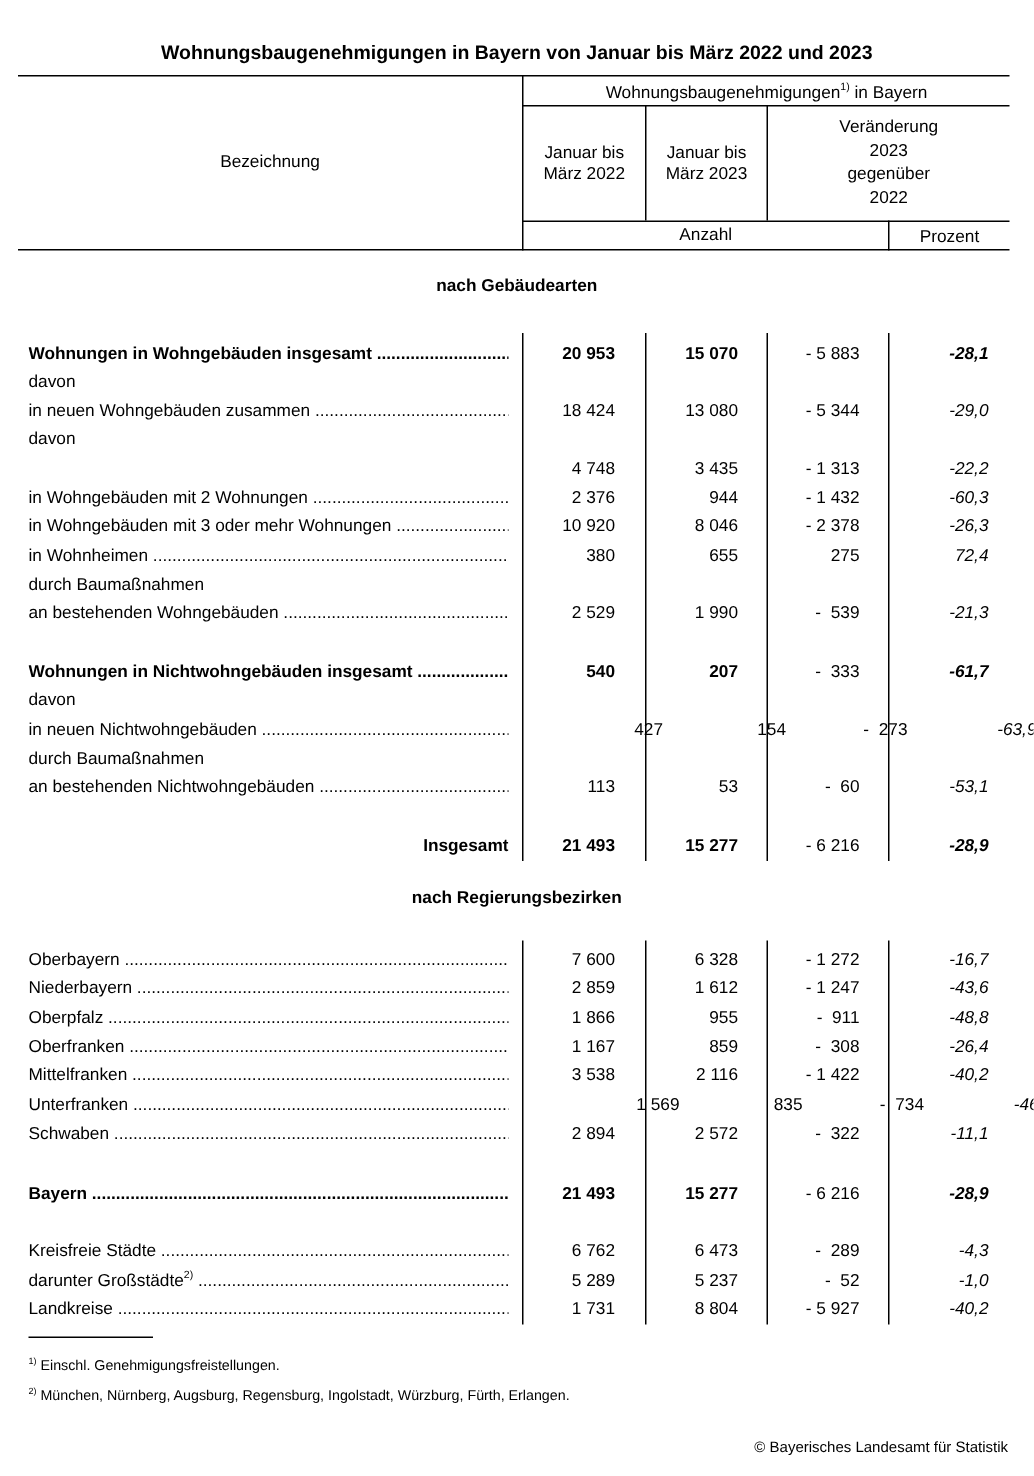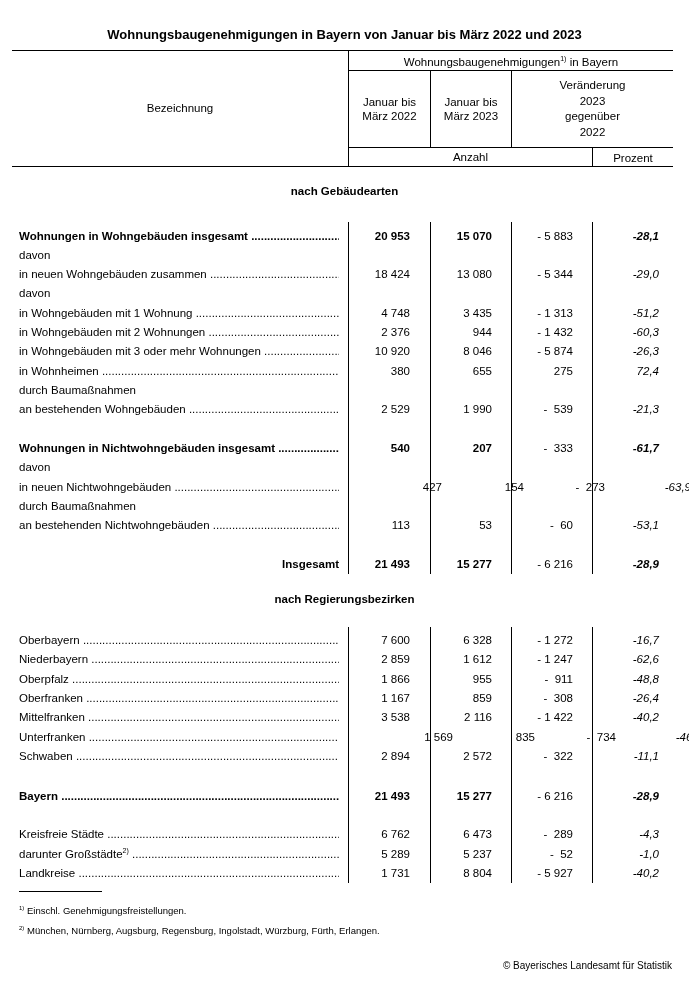--- a/index.html
+++ b/index.html
@@ -86,38 +86,37 @@
       <span class="label dots"><span>in neuen Wohngebäuden zusammen</span></span>
       <span class="c1">18 424</span>
       <span class="c2">13 080</span>
       <span class="c3">- 5 344</span>
       <span class="c4">-29,0</span>
     </div>
     <div class="row" style="top: 284px;">
       <span class="label"><span>davon</span></span>
     </div>
     <div class="row" style="top: 304px;">
-      <span class="label dots"><span>in Wohngebäuden mit 1 Wohnung</span></span>
       <span class="c1">4 748</span>
       <span class="c2">3 435</span>
       <span class="c3">- 1 313</span>
-      <span class="c4">-51,2</span>
+      <span class="c4">-22,2</span>
     </div>
     <div class="row" style="top: 323px;">
       <span class="label dots"><span>in Wohngebäuden mit 2 Wohnungen</span></span>
       <span class="c1">2 376</span>
       <span class="c2">944</span>
       <span class="c3">- 1 432</span>
       <span class="c4">-60,3</span>
     </div>
     <div class="row" style="top: 342px;">
       <span class="label dots"><span>in Wohngebäuden mit 3 oder mehr Wohnungen</span></span>
       <span class="c1">10 920</span>
       <span class="c2">8 046</span>
-      <span class="c3">- 5 874</span>
+      <span class="c3">- 2 378</span>
       <span class="c4">-26,3</span>
     </div>
     <div class="row" style="top: 362px;">
       <span class="label dots"><span>in Wohnheimen</span></span>
       <span class="c1">380</span>
       <span class="c2">655</span>
       <span class="c3">275</span>
       <span class="c4">72,4</span>
     </div>
     <div class="row" style="top: 381px;">
@@ -170,21 +169,21 @@
       <span class="c1">7 600</span>
       <span class="c2">6 328</span>
       <span class="c3">- 1 272</span>
       <span class="c4">-16,7</span>
     </div>
     <div class="row" style="top: 650px;">
       <span class="label dots"><span>Niederbayern</span></span>
       <span class="c1">2 859</span>
       <span class="c2">1 612</span>
       <span class="c3">- 1 247</span>
-      <span class="c4">-62,6</span>
+      <span class="c4">-43,6</span>
     </div>
     <div class="row" style="top: 670px;">
       <span class="label dots"><span>Oberpfalz</span></span>
       <span class="c1">1 866</span>
       <span class="c2">955</span>
       <span class="c3">-  911</span>
       <span class="c4">-48,8</span>
     </div>
     <div class="row" style="top: 689px;">
       <span class="label dots"><span>Oberfranken</span></span>

